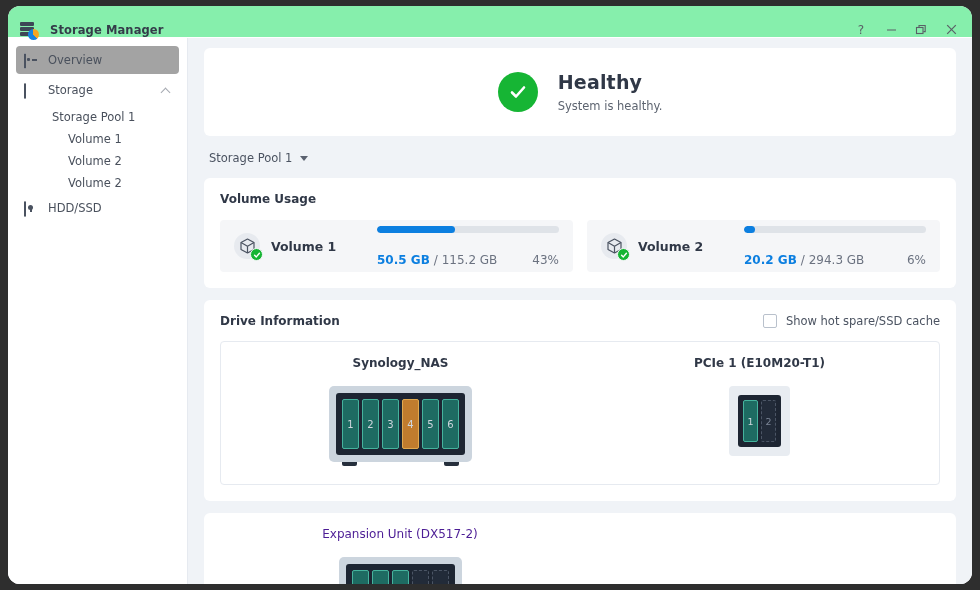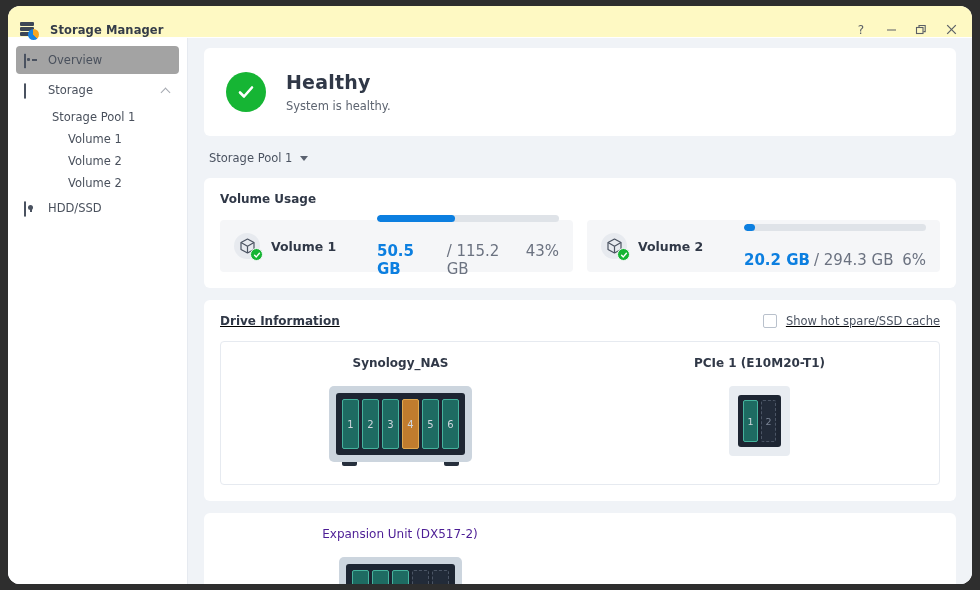--- a/index.html
+++ b/index.html
@@ -13,21 +13,21 @@
     position: absolute; left: 8px; top: 6px;
     width: 964px; height: 578px;
     background: #ffffff;
     border-radius: 12px;
     overflow: hidden;
     display: flex; flex-direction: column;
   }
   
   #titlebar {
     height: 32px; flex: 0 0 32px;
-    background: #fef9c3;
+    background: #86efac;
     display: flex; align-items: center;
     padding: 16px 6px 0 12px;
     border-bottom: 1px solid #ffffff;
   }
   #app-icon { width: 18px; height: 18px; position: relative; flex: 0 0 18px; }
   .disk-stack { position: absolute; left: 0; top: 1px; width: 14px; height: 15px; }
   .disk-stack i {
     display: block; position: absolute; left: 0; width: 14px; height: 4px;
     background: #3d4756; border-radius: 1px;
   }
@@ -116,21 +116,21 @@
   #content {
     flex: 1 1 auto; min-width: 0;
     background: #f0f3f7;
     padding: 10px 16px 0 16px;
     overflow: hidden;
   }
   .card {
     background: #ffffff; border-radius: 6px;
   }
   
-  #health-card { padding: 18px 22px; display: flex; align-items: center; height: 88px; }
+  #health-card { padding: 18px 22px; display: flex; align-items: center; height: 88px; justify-content: center; }
   #health-icon {
     width: 40px; height: 40px; border-radius: 50%;
     background: #16b534; flex: 0 0 40px;
     display: flex; align-items: center; justify-content: center;
   }
   #health-icon svg { display: block; }
   #health-text { margin-left: 20px; }
   #health-title { font-size: 19px; font-weight: bold; color: #303847; letter-spacing: .2px; }
   #health-sub { font-size: 11.5px; color: #5d6470; margin-top: 6px; }
   
@@ -164,29 +164,29 @@
     background: #16b534; border: 1.5px solid #f5f6f8;
     display: flex; align-items: center; justify-content: center;
   }
   .vol-name { font-size: 12.5px; font-weight: bold; color: #303847; margin-left: 11px; }
   .vol-meter { margin-left: auto; width: 182px; }
   .bar-track {
     height: 7px; background: #dfe3e8; border-radius: 4px; overflow: hidden;
   }
   .bar-fill { height: 100%; background: #0c7fe0; border-radius: 4px; }
   .bar-label {
-    margin-top: 20px; font-size: 15px; color: #6b7280;
+    margin-top: 20px; font-size: 12px; color: #6b7280;
     display: flex; align-items: baseline;
   }
   .bar-used { color: #0c7fe0; font-weight: bold; }
   .bar-total { margin-left: 4px; }
   .bar-pct { margin-left: auto; }
   
   #drive-card { margin-top: 12px; padding: 14px 16px 16px 16px; }
-  #drive-head { display: flex; align-items: flex-start; text-decoration: underline; }
+  #drive-head { display: flex; align-items: flex-start; }
   #drive-check { margin-left: auto; display: flex; align-items: center; font-size: 11.5px; color: #4b5361; }
   #drive-box {
     width: 14px; height: 14px; flex: 0 0 14px;
     border: 1.3px solid #b9c1cc; border-radius: 2px; background: #fff;
     margin-right: 9px;
   }
   #drive-inner {
     margin-top: 13px; border: 1px solid #e6eaf0; border-radius: 4px;
     padding: 14px 0 18px 0;
     display: flex;

